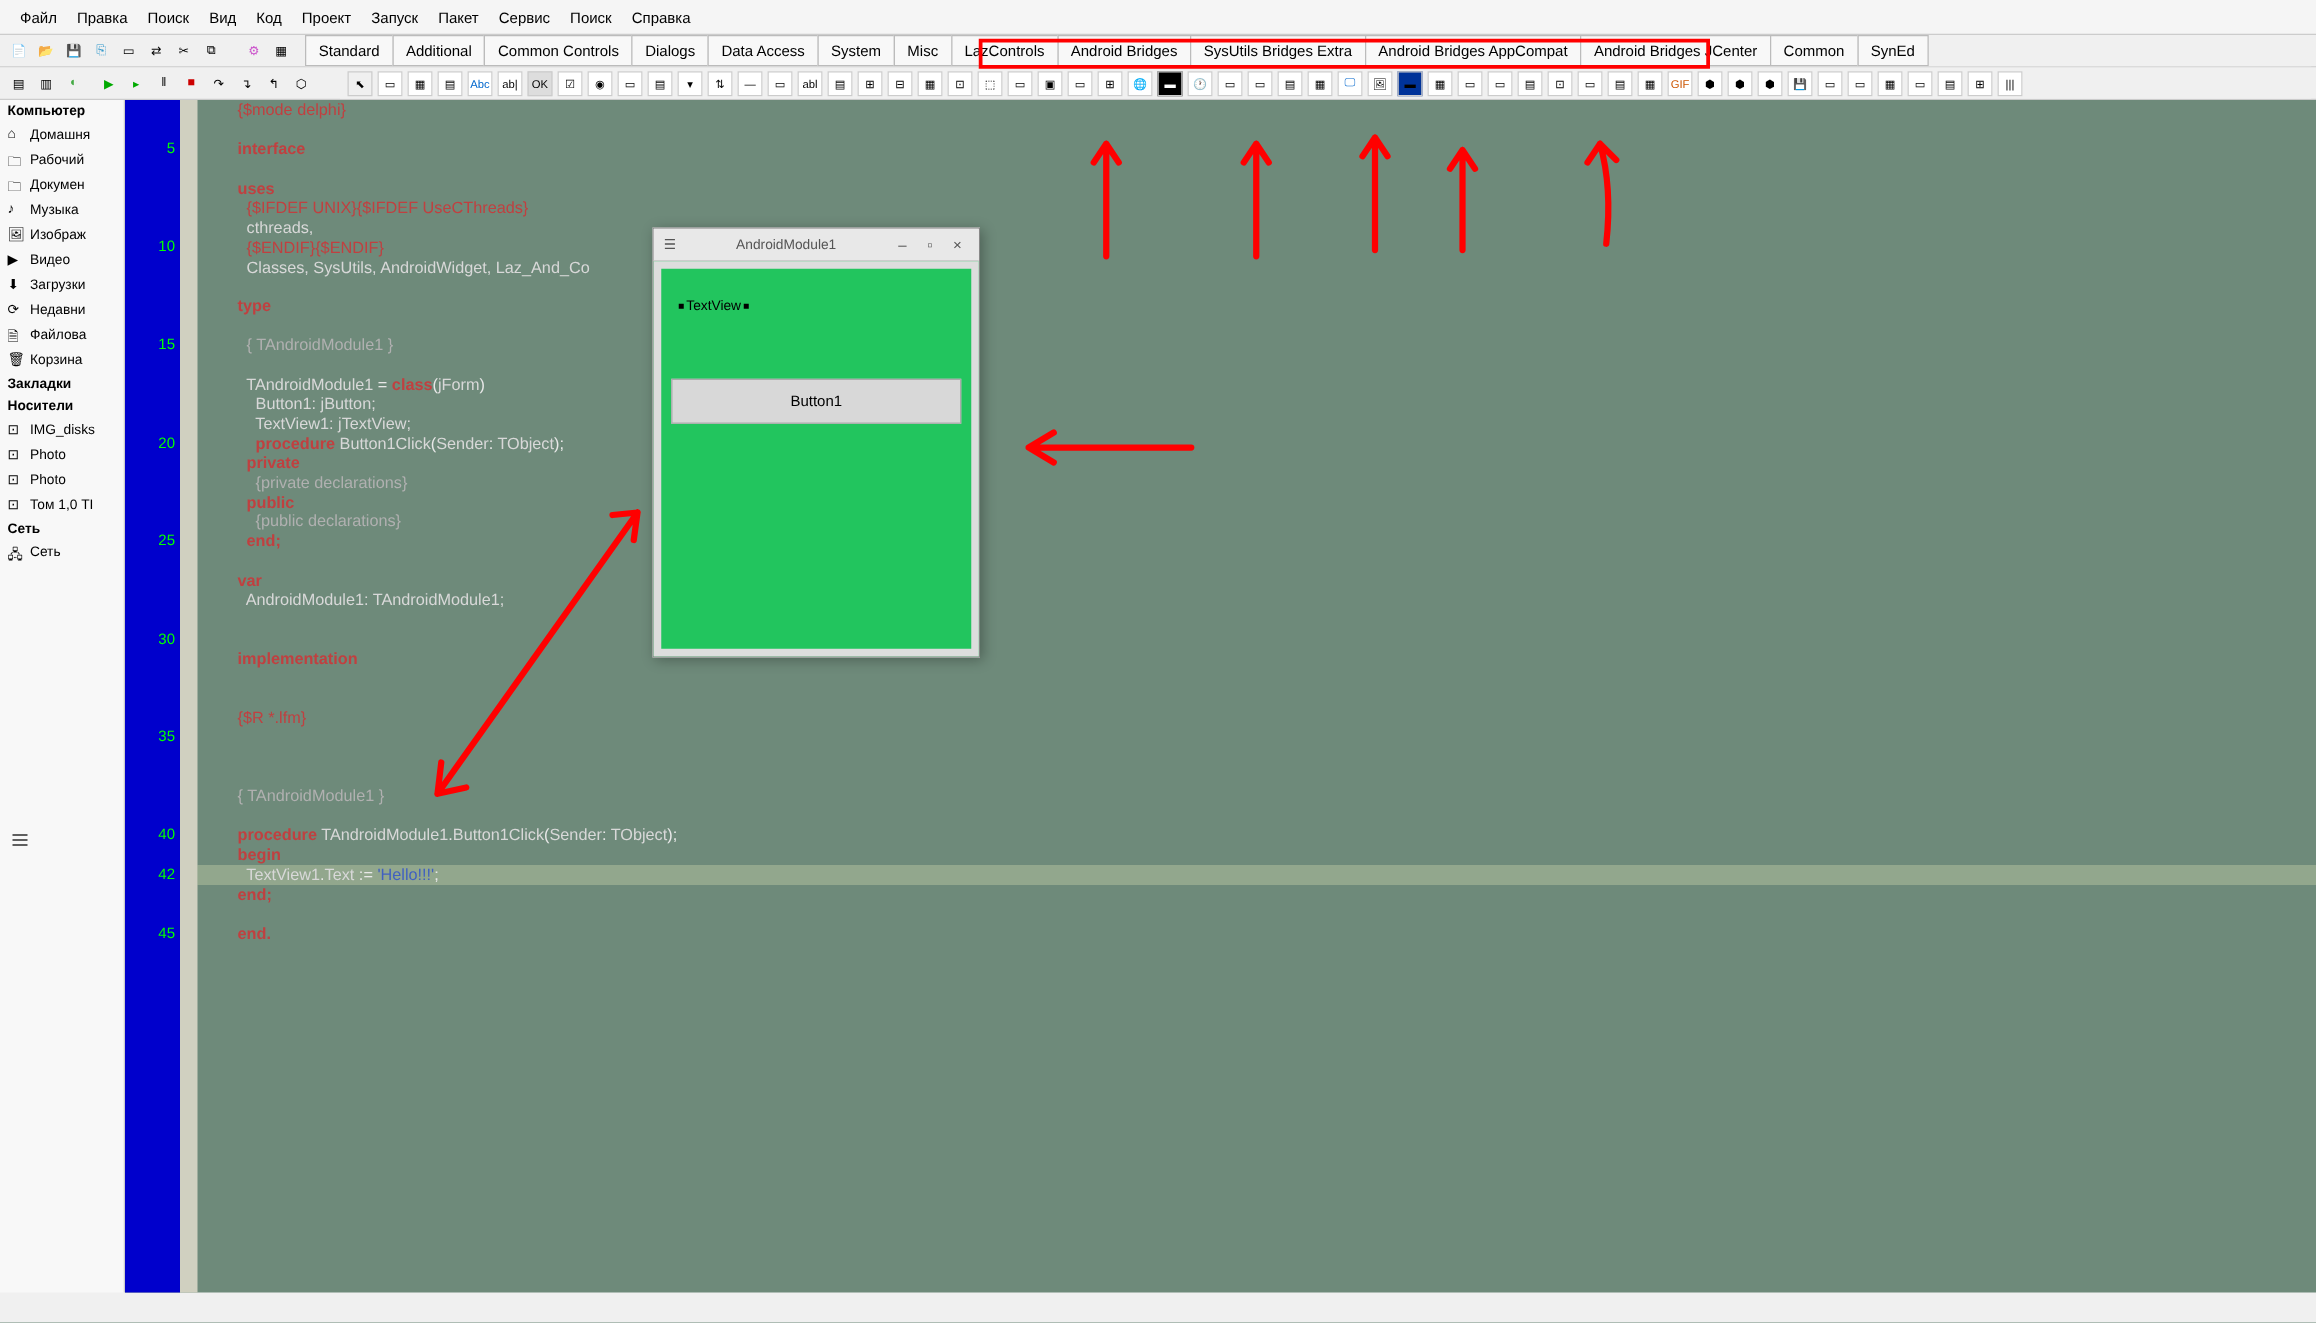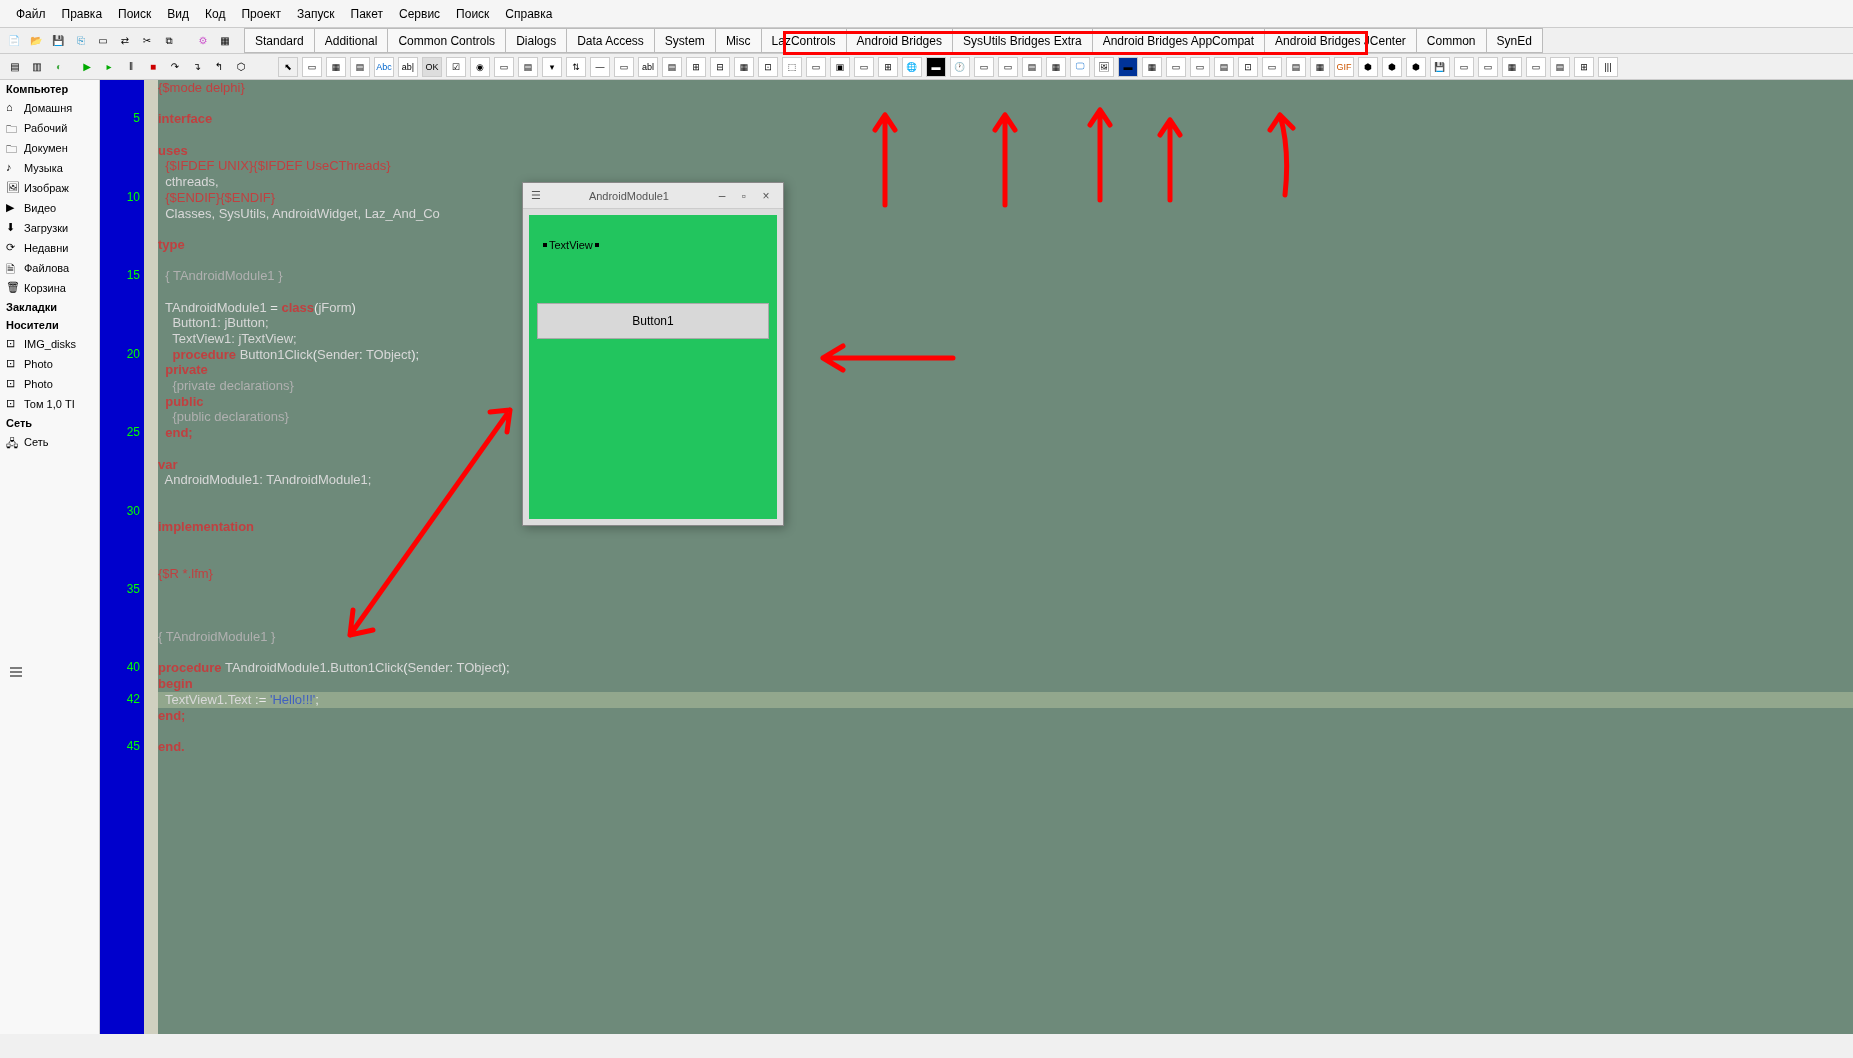--- a/index.html
+++ b/index.html
@@ -23,21 +23,21 @@
 .sidebar { width: 100px; background: #f8f8f8; border-right: 1px solid #ccc; overflow: hidden; font-size: 11px; }
 .sidebar .item { padding: 3px 6px; display: flex; align-items: center; gap: 4px; cursor: pointer; white-space: nowrap; }
 .sidebar .header { font-weight: bold; padding: 3px 6px; }
 .sidebar .icon { width: 14px; height: 14px; display: inline-block; }
 
 .code-area { flex: 1; position: relative; background: #6e8a7a; }
 .gutter { position: absolute; left: 0; top: 0; width: 44px; height: 100%; background: #0000cc; color: #00ff00; font-family: monospace; font-size: 12px; text-align: right; padding-right: 4px; }
 .gutter .ln { height: 15.7px; line-height: 15.7px; }
 .fold-strip { position: absolute; left: 44px; top: 0; width: 14px; height: 100%; background: #d0d0c0; }
 .code-content { position: absolute; left: 58px; top: 0; right: 0; font-family: monospace; font-size: 13px; line-height: 15.7px; color: #e8e8e8; }
-.code-line { height: 15.7px; white-space: pre; }
+.code-line { height: 15.7px; white-space: pre; padding-left: 32px; }
 .kw { color: #c04040; font-weight: bold; }
 .dir { color: #c04040; }
 .cmt { color: #b0b0b0; }
 .id { color: #d8d8d8; }
 .str { color: #4060c0; }
 .cur-line { background: rgba(255,255,200,0.25); }
 
 .designer { position: absolute; left: 522px; top: 182px; width: 262px; height: 344px; background: #fff; border: 1px solid #888; box-shadow: 2px 2px 10px rgba(0,0,0,0.3); z-index: 40; }
 .designer-title { height: 26px; background: #e8e8e8; border-bottom: 1px solid #ccc; display: flex; align-items: center; padding: 0 8px; font-size: 11px; color: #555; }
 .designer-title .spacer { flex: 1; }

